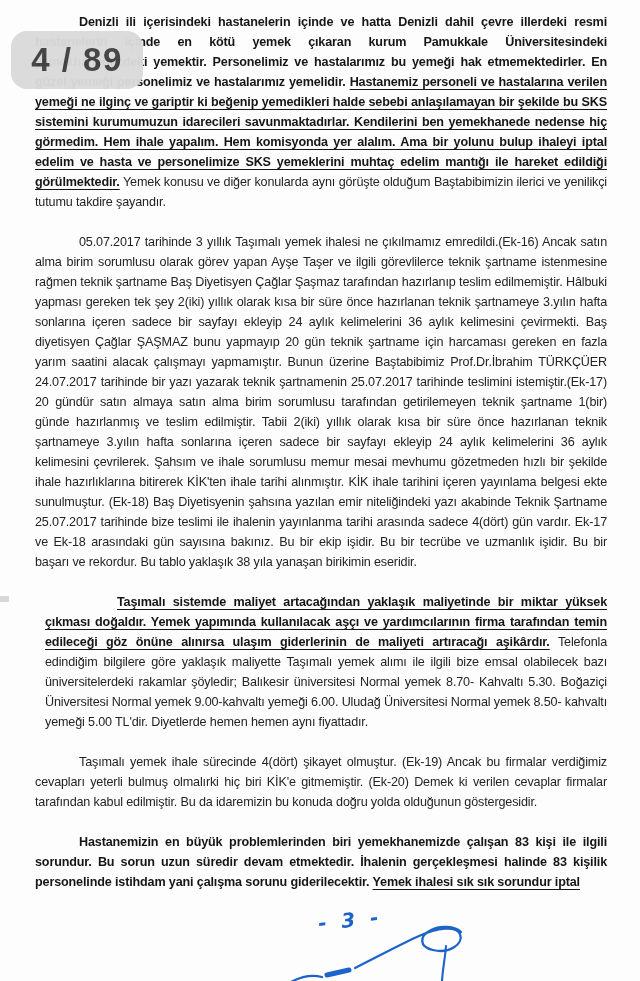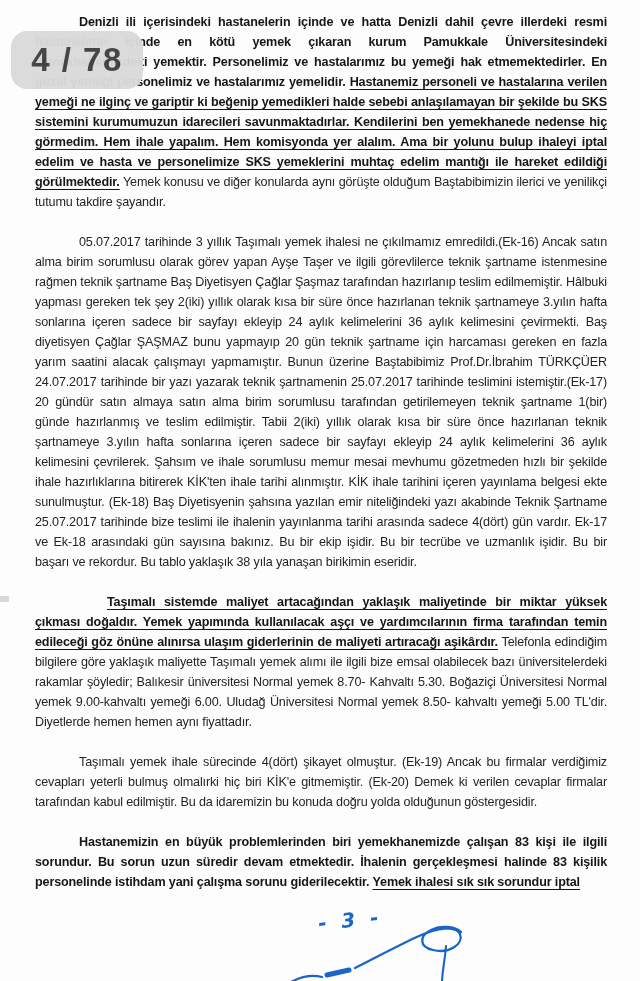--- a/index.html
+++ b/index.html
@@ -12,21 +12,21 @@
     position:relative;width:640px;height:981px;background:#fdfdfd;
   }
   .doc{
     position:absolute;left:35px;top:12px;width:572px;
     color:#242424;
     font-size:12.6px;line-height:20px;
     text-align:justify;
     letter-spacing:-0.15px;
   }
   .doc p{margin:0 0 20px 0;text-indent:44px;}
-  .doc p.indent-lg{text-indent:72px;}
+  .doc p.indent-lg{text-indent:72px;margin-left:10px;}
   .b{font-weight:bold;color:#161616;}
   .u{text-decoration:underline;text-decoration-thickness:1.4px;text-underline-offset:2.5px;}
   
   .badge{
     position:absolute;left:11px;top:31px;width:132px;height:58px;
     background:#dadada;border-radius:16px;opacity:0.97;
     display:flex;align-items:center;justify-content:center;
     z-index:6;
   }
   .badge span{
@@ -51,21 +51,21 @@
     white-space:nowrap;
   }
   .sig-svg{position:absolute;left:222px;top:12px;}
 </style>
 </head>
 <body>
 
 <div class="page">
 
   <div class="badge">
-    <span>4 / 78</span>
+    <span>4 / 89</span>
   </div>
 
   <div class="scan-mark"></div>
 
   <div class="doc">
     <p><span class="b">Denizli ili içerisindeki hastanelerin içinde ve hatta Denizli dahil çevre illerdeki resmi hastanelerin içinde en kötü yemek çıkaran kurum Pamukkale Üniversitesindeki yemekhanemizdeki yemektir. Personelimiz ve hastalarımız bu yemeği hak etmemektedirler. En güzel yemeği personelimiz ve hastalarımız yemelidir. </span><span class="b u">Hastanemiz personeli ve hastalarına verilen yemeği ne ilginç ve gariptir ki beğenip yemedikleri halde sebebi anlaşılamayan bir şekilde bu SKS sistemini kurumumuzun idarecileri savunmaktadırlar. Kendilerini ben yemekhanede nedense hiç görmedim. Hem ihale yapalım. Hem komisyonda yer alalım. Ama bir yolunu bulup ihaleyi iptal edelim ve hasta ve personelimize SKS yemeklerini muhtaç edelim mantığı ile hareket edildiği görülmektedir.</span><span> Yemek konusu ve diğer konularda aynı görüşte olduğum Baştabibimizin ilerici ve yenilikçi tutumu takdire şayandır.</span></p>
     <p><span>05.07.2017 tarihinde 3 yıllık Taşımalı yemek ihalesi ne çıkılmamız emredildi.(Ek-16) Ancak satın alma birim sorumlusu olarak görev yapan Ayşe Taşer ve ilgili görevlilerce teknik şartname istenmesine rağmen teknik şartname Baş Diyetisyen Çağlar Şaşmaz tarafından hazırlanıp teslim edilmemiştir. Hâlbuki yapması gereken tek şey 2(iki) yıllık olarak kısa bir süre önce hazırlanan teknik şartnameye 3.yılın hafta sonlarına içeren sadece bir sayfayı ekleyip 24 aylık kelimelerini 36 aylık kelimesini çevirmekti. Baş diyetisyen Çağlar ŞAŞMAZ bunu yapmayıp 20 gün teknik şartname için harcaması gereken en fazla yarım saatini alacak çalışmayı yapmamıştır. Bunun üzerine Baştabibimiz Prof.Dr.İbrahim TÜRKÇÜER 24.07.2017 tarihinde bir yazı yazarak teknik şartnamenin 25.07.2017 tarihinde teslimini istemiştir.(Ek-17) 20 gündür satın almaya satın alma birim sorumlusu tarafından getirilemeyen teknik şartname 1(bir) günde hazırlanmış ve teslim edilmiştir. Tabii 2(iki) yıllık olarak kısa bir süre önce hazırlanan teknik şartnameye 3.yılın hafta sonlarına içeren sadece bir sayfayı ekleyip 24 aylık kelimelerini 36 aylık kelimesini çevrilerek. Şahsım ve ihale sorumlusu memur mesai mevhumu gözetmeden hızlı bir şekilde ihale hazırlıklarına bitirerek KİK'ten ihale tarihi alınmıştır. KİK ihale tarihini içeren yayınlama belgesi ekte sunulmuştur. (Ek-18) Baş Diyetisyenin şahsına yazılan emir niteliğindeki yazı akabinde Teknik Şartname 25.07.2017 tarihinde bize teslimi ile ihalenin yayınlanma tarihi arasında sadece 4(dört) gün vardır. Ek-17 ve Ek-18 arasındaki gün sayısına bakınız. Bu bir ekip işidir. Bu bir tecrübe ve uzmanlık işidir. Bu bir başarı ve rekordur. Bu tablo yaklaşık 38 yıla yanaşan birikimin eseridir.</span></p>
     <p class="indent-lg"><span class="b u">Taşımalı sistemde maliyet artacağından yaklaşık maliyetinde bir miktar yüksek çıkması doğaldır. Yemek yapımında kullanılacak aşçı ve yardımcılarının firma tarafından temin edileceği göz önüne alınırsa ulaşım giderlerinin de maliyeti artıracağı aşikârdır.</span><span> Telefonla edindiğim bilgilere göre yaklaşık maliyette Taşımalı yemek alımı ile ilgili bize emsal olabilecek bazı üniversitelerdeki rakamlar şöyledir; Balıkesir üniversitesi Normal yemek 8.70- Kahvaltı 5.30. Boğaziçi Üniversitesi Normal yemek 9.00-kahvaltı yemeği 6.00.  Uludağ Üniversitesi Normal yemek 8.50- kahvaltı yemeği 5.00 TL'dir. Diyetlerde hemen hemen aynı fiyattadır.</span></p>
     <p><span>Taşımalı yemek ihale sürecinde 4(dört) şikayet olmuştur. (Ek-19) Ancak bu firmalar verdiğimiz cevapları yeterli bulmuş olmalırki hiç biri KİK'e gitmemiştir. (Ek-20) Demek ki verilen cevaplar firmalar tarafından kabul edilmiştir. Bu da idaremizin bu konuda doğru yolda olduğunun göstergesidir.</span></p>
     <p><span class="b">Hastanemizin en büyük problemlerinden biri yemekhanemizde çalışan 83 kişi ile ilgili sorundur. Bu sorun uzun süredir devam etmektedir. İhalenin gerçekleşmesi halinde 83 kişilik personelinde istihdam yani çalışma sorunu giderilecektir. </span><span class="b u">Yemek ihalesi sık sık sorundur iptal</span></p>

